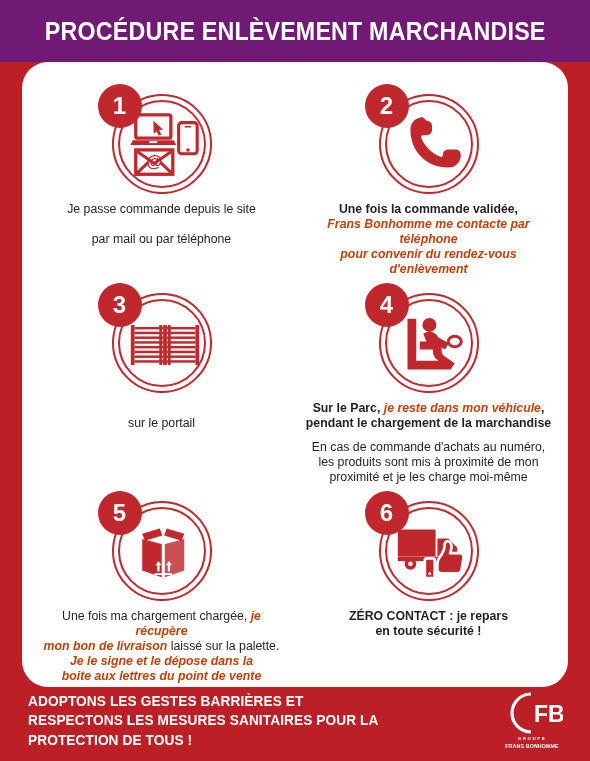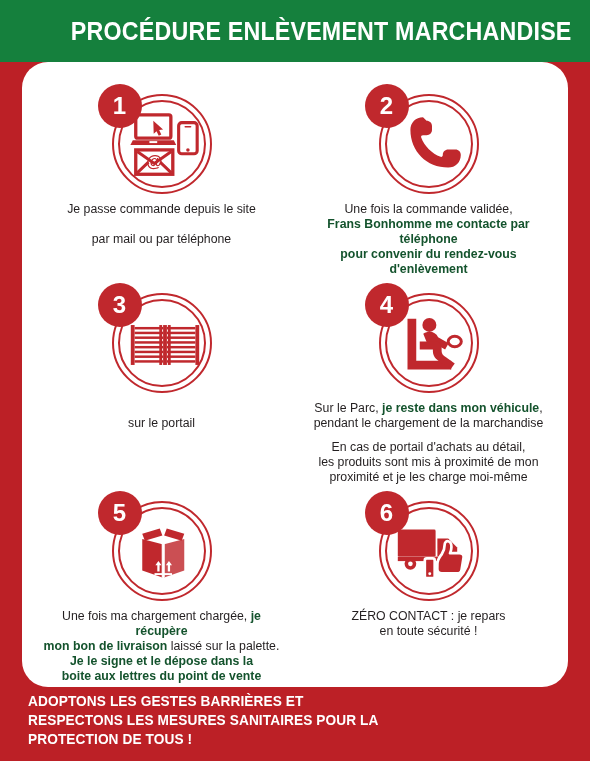--- a/index.html
+++ b/index.html
@@ -13,22 +13,22 @@
     font-family: "Liberation Sans", sans-serif;
     overflow: hidden;
     position: relative;
   }
 
   
   .header {
     height: 62px;
     display: flex;
     align-items: center;
-    justify-content: flex-end;
-    background: #15803d;
+    justify-content: center;
+    background: #701a75;
   }
   .header-title {
     color: #ffffff;
     font-size: 25px;
     font-weight: bold;
     letter-spacing: 0.2px;
     text-transform: uppercase;
     font-family: "Liberation Sans", sans-serif;
     transform: scaleX(0.93);
     white-space: nowrap;
@@ -126,41 +126,42 @@
   .caption {
     margin-top: 0;
     text-align: center;
     line-height: 1.22;
     color: #231f20;
     font-size: 12.3px;
     font-family: "Liberation Sans", sans-serif;
     max-width: 268px;
   }
   .caption .hi {
-    color: #14532d;
-    font-weight: bold;
+    color: #c2410c;
+    font-weight: bold;
+    font-style: italic;
   }
   .caption .bold {
-    font-weight: normal;
+    font-weight: bold;
   }
   .caption p { margin: 0; }
   .caption p + p { margin-top: 9px; }
 
   
   .footer {
     position: absolute;
     left: 0;
     top: 687px;
     width: 590px;
     height: 74px;
     background: #bc2026;
     display: flex;
-    align-items: flex-end;
+    align-items: center;
     justify-content: space-between;
-    padding: 0 26px 12px 28px;
+    padding: 0 26px 6px 28px;
     box-sizing: border-box;
   }
   .footer-text {
     color: #ffffff;
     font-size: 14.4px;
     font-weight: bold;
     line-height: 1.33;
     text-transform: uppercase;
     letter-spacing: 0.1px;
     transform: scaleX(0.95);
@@ -302,21 +303,21 @@
 
             <path d="M26 36 h18 c4 0 7 3 7 7 l0 4 c0 3 2 5 5 7 l10 7 -5 7 -12 -9 c-5 -3 -8 -7 -8 -12 l0 -2 h-15 z"></path>
 
             <ellipse cx="66" cy="36" rx="7.5" ry="6" fill="none" stroke="#c0282d" stroke-width="3.4"></ellipse>
           </svg>
         </div>
       </div>
       <div class="caption">
         <p><span class="bold">Sur le Parc, </span><span class="hi">je reste dans mon véhicule</span><span class="bold">,</span><br>
            <span class="bold">pendant le chargement de la marchandise</span></p>
-        <p><span>En cas de portail d'achats au détail,</span><br>
+        <p><span>En cas de commande d'achats au numéro,</span><br>
            <span>les produits sont mis à proximité de mon</span><br>
            <span>proximité et je les charge moi-même</span></p>
       </div>
     </div>
 
     <div class="step">
       <div class="icon-wrap">
         <div class="ring-outer"></div>
         <div class="ring-inner"></div>
         <div class="badge">5</div>
@@ -385,13 +386,23 @@
 
   </div>
 </div>
 
 <div class="footer">
   <div class="footer-text">
     <div>ADOPTONS LES GESTES BARRIÈRES ET</div>
     <div>RESPECTONS LES MESURES SANITAIRES POUR LA</div>
     <div>PROTECTION DE TOUS !</div>
   </div>
+  <div class="logo">
+    <div class="logo-mark">
+      <svg viewBox="0 0 62 44" width="62" height="44">
+        <path d="M30 3 A19 19 0 1 0 30 41" fill="none" stroke="#ffffff" stroke-width="3.2"></path>
+        <text x="33" y="31" font-size="23" font-weight="bold" fill="#ffffff" font-family="'Liberation Sans',sans-serif">FB</text>
+      </svg>
+    </div>
+    <div class="logo-sub">GROUPE</div>
+    <div class="logo-sub logo-sub2">FRANS BONHOMME</div>
+  </div>
 </div>
 
 </body></html>

